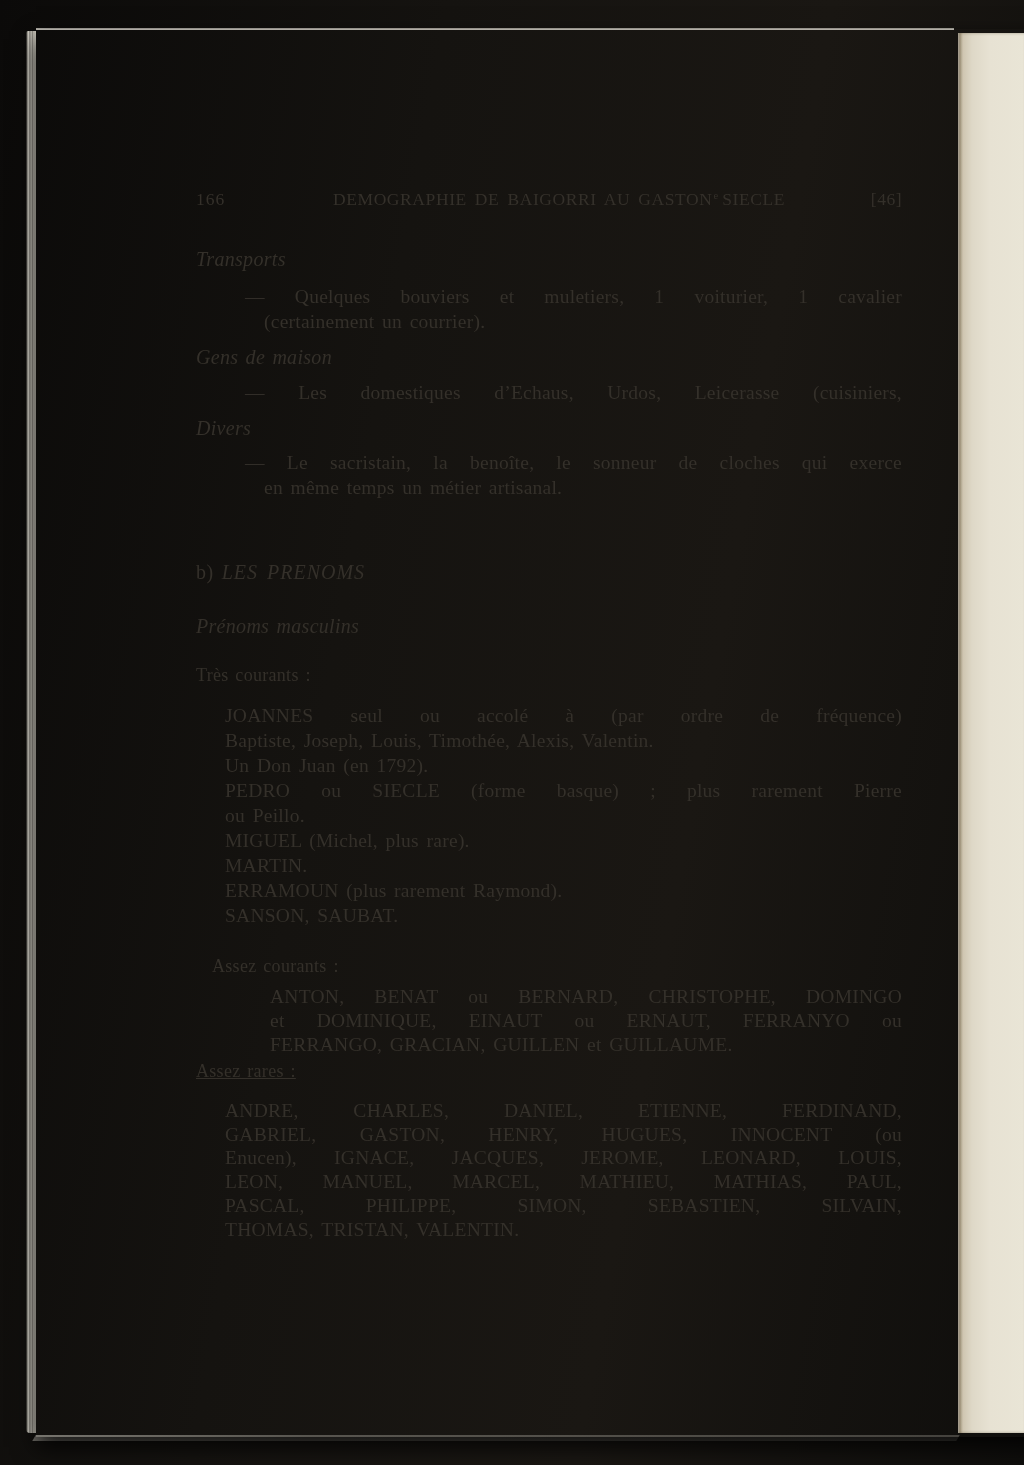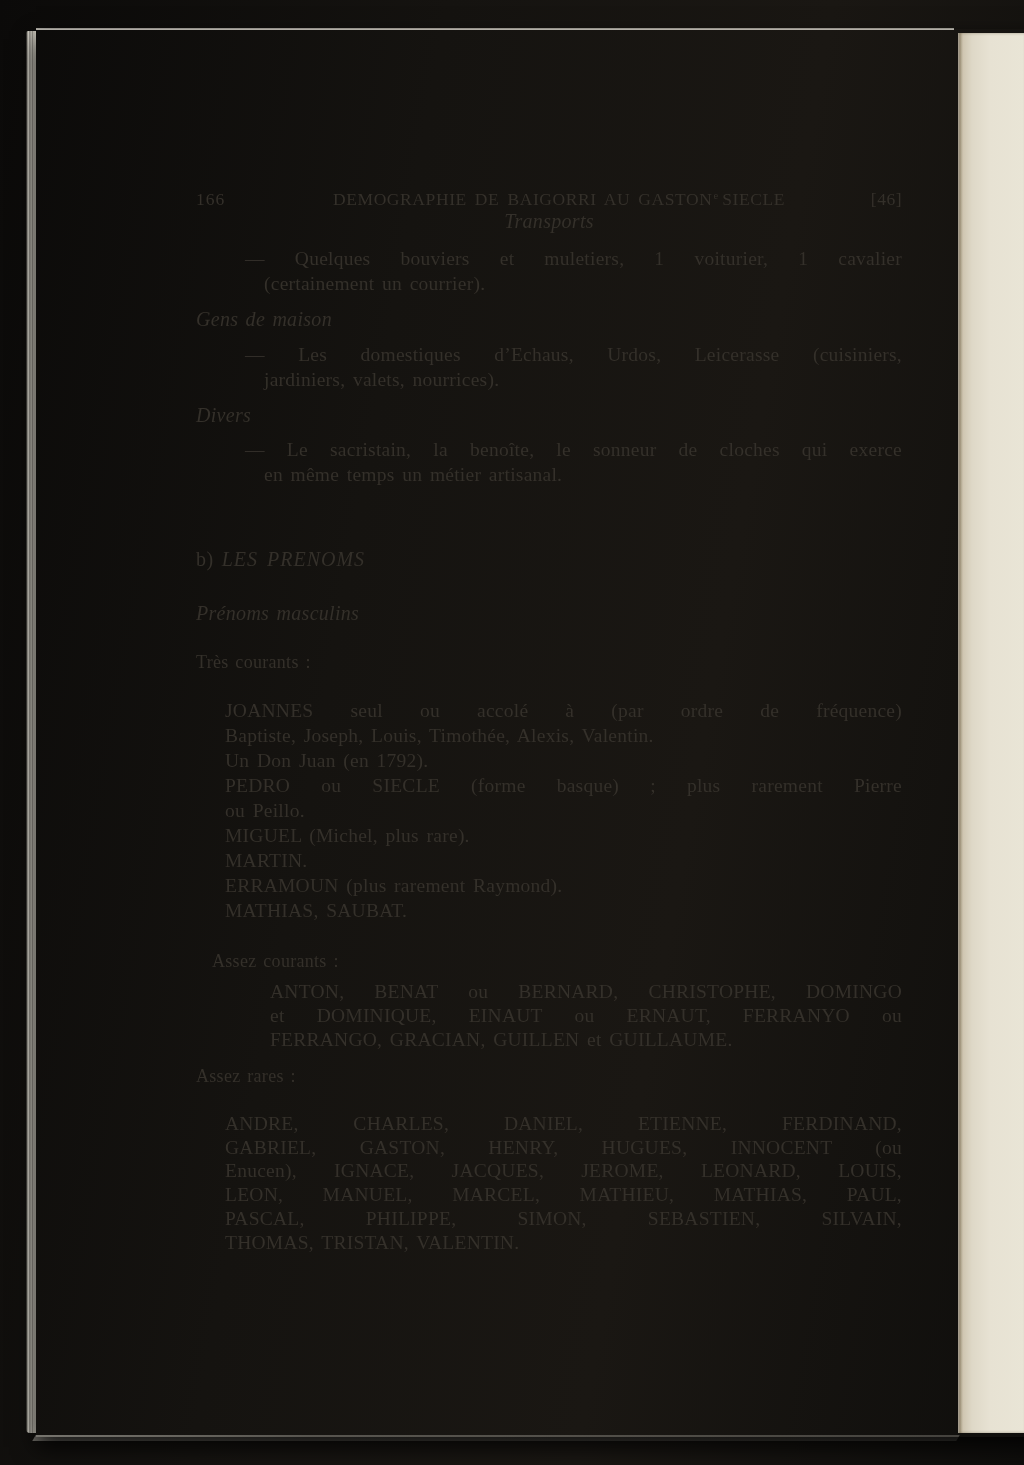--- a/index.html
+++ b/index.html
@@ -62,23 +62,23 @@
   .body-par{font-size:19.5px;line-height:25px;letter-spacing:.25px;word-spacing:2.5px;}
   .dash-item{margin-left:49px;}
   .dash-item .ln{display:block;}
   .dash-item .cont{padding-left:19px;}
   .name-list{margin-left:29px;}
   .name-list .ln{display:block;}
   .lh24 .ln{line-height:24px;margin-left:45px;}
   .lh237 .ln{line-height:23.7px;}
   .jl{text-align:justify;text-align-last:justify;}
 
-  .mt38{text-align:center;} .mt30{margin-top:30px;} .mt26{margin-top:26px;margin-left:16px;}
-  .mt25{margin-top:25px;} .mt13{margin-top:13px;} .mt12{margin-top:12px;}
-  .mt11{margin-top:11px;} .mt10{margin-top:10px;} .mt8{margin-top:24px;}
+  .mt38{margin-top:38px;} .mt30{margin-top:30px;} .mt26{margin-top:26px;margin-left:16px;}
+  .mt25{margin-top:25px;} .mt13{margin-top:13px;} .mt12{margin-top:2px;text-decoration:underline;}
+  .mt11{margin-top:11px;} .mt10{margin-top:10px;} .mt8{margin-top:16px;}
   .mt7{margin-top:7px;} .mt60{margin-top:60px;}
 </style>
 </head>
 <body>
 
 <div class="scene">
 
   <div class="page-stack-left"></div>
   <div class="page-top-edge"></div>
   <div class="page-bottom-edge"></div>
@@ -94,21 +94,20 @@
 
       <h3 class="ital mt38">Transports</h3>
       <p class="body-par dash-item mt13">
         <span class="ln jl">— Quelques bouviers et muletiers, 1 voiturier, 1 cavalier</span>
         <span class="ln cont">(certainement un courrier).</span>
       </p>
 
       <h3 class="ital mt11">Gens de maison</h3>
       <p class="body-par dash-item mt11">
         <span class="ln jl">— Les domestiques d’Echaus, Urdos, Leicerasse (cuisiniers,</span>
-        <span class="ln cont">jardiniers, valets, nourrices).</span>
       </p>
 
       <h3 class="ital mt11">Divers</h3>
       <p class="body-par dash-item mt10">
         <span class="ln jl">— Le sacristain, la benoîte, le sonneur de cloches qui exerce</span>
         <span class="ln cont">en même temps un métier artisanal.</span>
       </p>
 
       <h2 class="sec-title mt60"><span class="lbl">b)</span><span class="ttl">LES PRENOMS</span></h2>
 
@@ -117,21 +116,21 @@
       <h4 class="runin mt25">Très courants :</h4>
       <p class="body-par name-list mt8">
         <span class="ln jl">JOANNES seul ou accolé à (par ordre de fréquence)</span>
         <span class="ln">Baptiste, Joseph, Louis, Timothée, Alexis, Valentin.</span>
         <span class="ln">Un Don Juan (en 1792).</span>
         <span class="ln jl">PEDRO ou SIECLE (forme basque) ; plus rarement Pierre</span>
         <span class="ln">ou Peillo.</span>
         <span class="ln">MIGUEL (Michel, plus rare).</span>
         <span class="ln">MARTIN.</span>
         <span class="ln">ERRAMOUN (plus rarement Raymond).</span>
-        <span class="ln">MATHIAS, SAUBAT.</span>
+        <span class="ln">SANSON, SAUBAT.</span>
       </p>
 
       <h4 class="runin mt26">Assez courants :</h4>
       <p class="body-par name-list lh24 mt7">
         <span class="ln jl">ANTON, BENAT ou BERNARD, CHRISTOPHE, DOMINGO</span>
         <span class="ln jl">et DOMINIQUE, EINAUT ou ERNAUT, FERRANYO ou</span>
         <span class="ln">FERRANGO, GRACIAN, GUILLEN et GUILLAUME.</span>
       </p>
 
       <h4 class="runin mt12">Assez rares :</h4>

